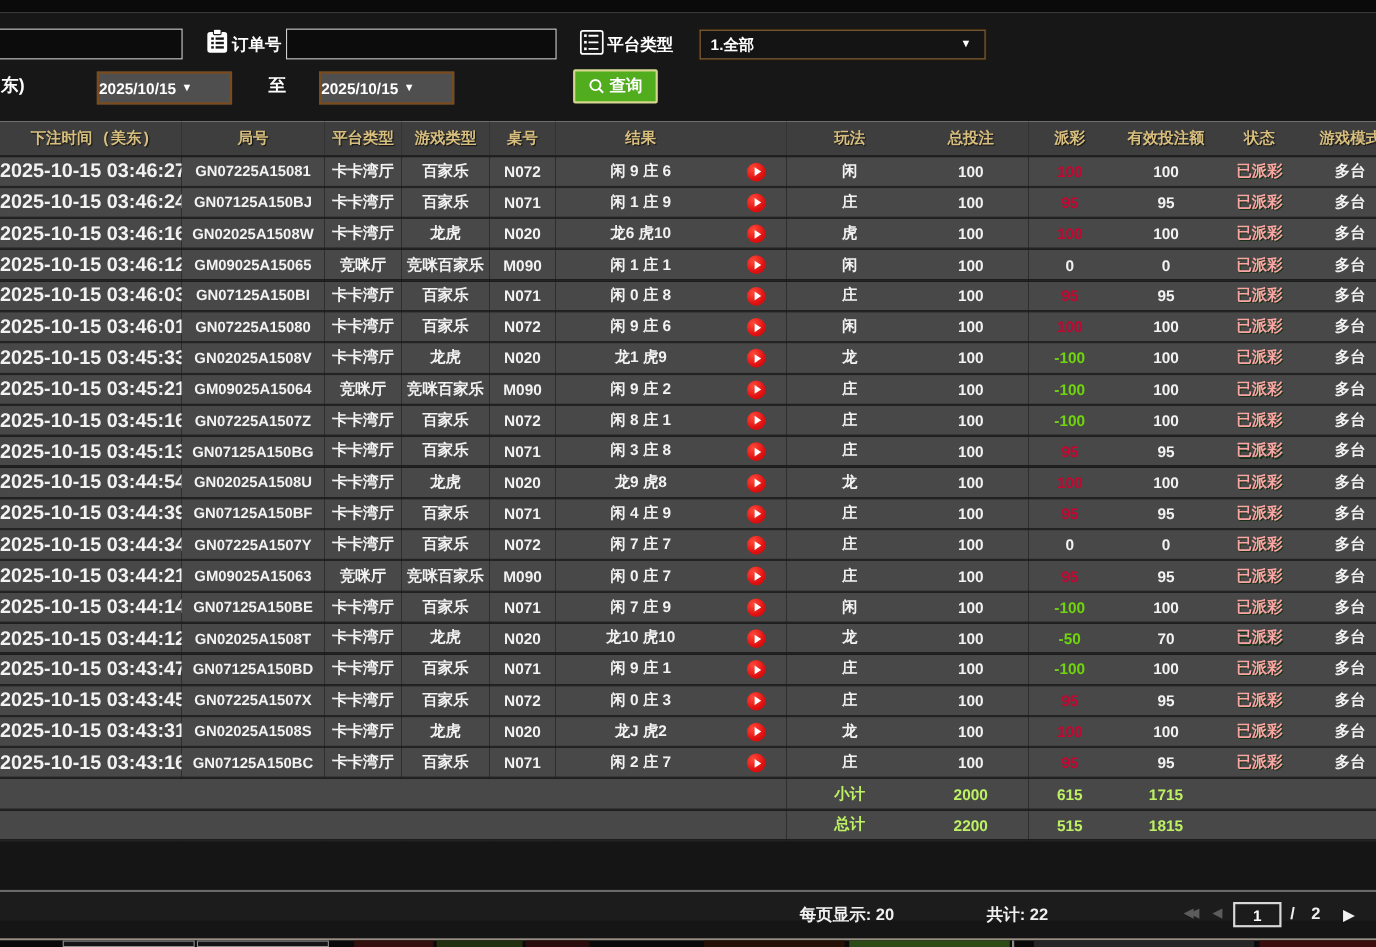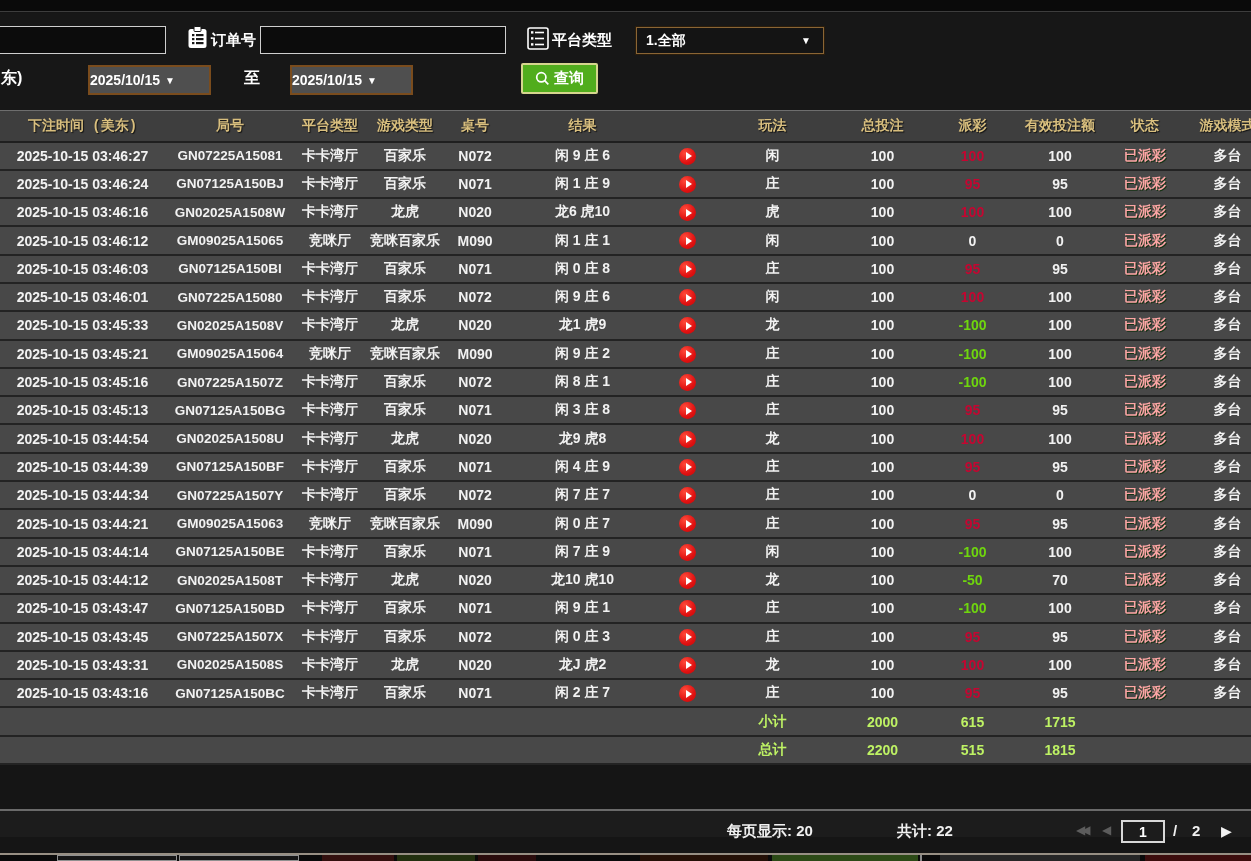--- a/index.html
+++ b/index.html
@@ -47,21 +47,21 @@
     border-top:1px solid #6e6e6e; border-bottom:2px solid #1f1f1f;
     text-shadow:1px 1px 1px rgba(0,0,0,.7); font-weight:bold; white-space:nowrap;
     text-align:center;
     font-family:Liberation Mono, monospace;
   }
   .report-table td{
     height:28.3px; background:#484848; color:#f2f2f2; font-size:14px;
     border-bottom:2px solid #232323; text-align:center; white-space:nowrap;
     overflow:hidden;
   }
-  .report-table td.c-time{ font-size:14px; }
+  .report-table td.c-time{ font-size:18px; }
   .report-table td.c-round{ font-size:13.5px; }
   td .pos{ color:#c40631; }
   td .neg{ color:#6fd60e; }
   td .zero{ color:#f2f2f2; }
   td .status-green{ color:#fca5a5; text-shadow:1px 1px 0 #143214; }
   tr.sum-row td{ color:#bef264; background:#484848; }
   tr.sum-row td:last-child{ color:#f4f400; }
   .report-table tr:last-child td{ border-bottom:2px solid #232323; }
   .play-btn{
     display:inline-block; position:relative; width:17px; height:17px; border-radius:50%;
@@ -125,21 +125,21 @@
             <line x1="8" y1="17.5" x2="17" y2="17.5"></line>
         </g>
         <g fill="#fff">
           <rect x="4" y="4.2" width="2.4" height="2.4"></rect>
             <rect x="4" y="10.2" width="2.4" height="2.4"></rect>
             <rect x="4" y="16.2" width="2.4" height="2.4"></rect>
         </g>
       </svg>
     </span>
     <span class="ctl-label" style="left:552px; top:18px;">平台类型</span>
-    <div class="select-box" style="left:636px; top:14px; width:188px; height:27px; padding-left:9px;">
+    <div class="select-box" style="left:636px; top:14px; width:260px; height:27px; padding-left:9px;">
       <span>1.全部</span>
       <span class="caret">▼</span>
     </div>
 
     <span class="partial-label" style="left:1px; top:55px;">东)</span>
     <div class="date-box" style="left:88px; top:52px; width:123px; height:30px;">
       <span>2025/10/15</span>
       <span class="caret">▼</span>
     </div>
     <span class="ctl-label" style="left:244px; top:55px; font-size:16px;">至</span>

